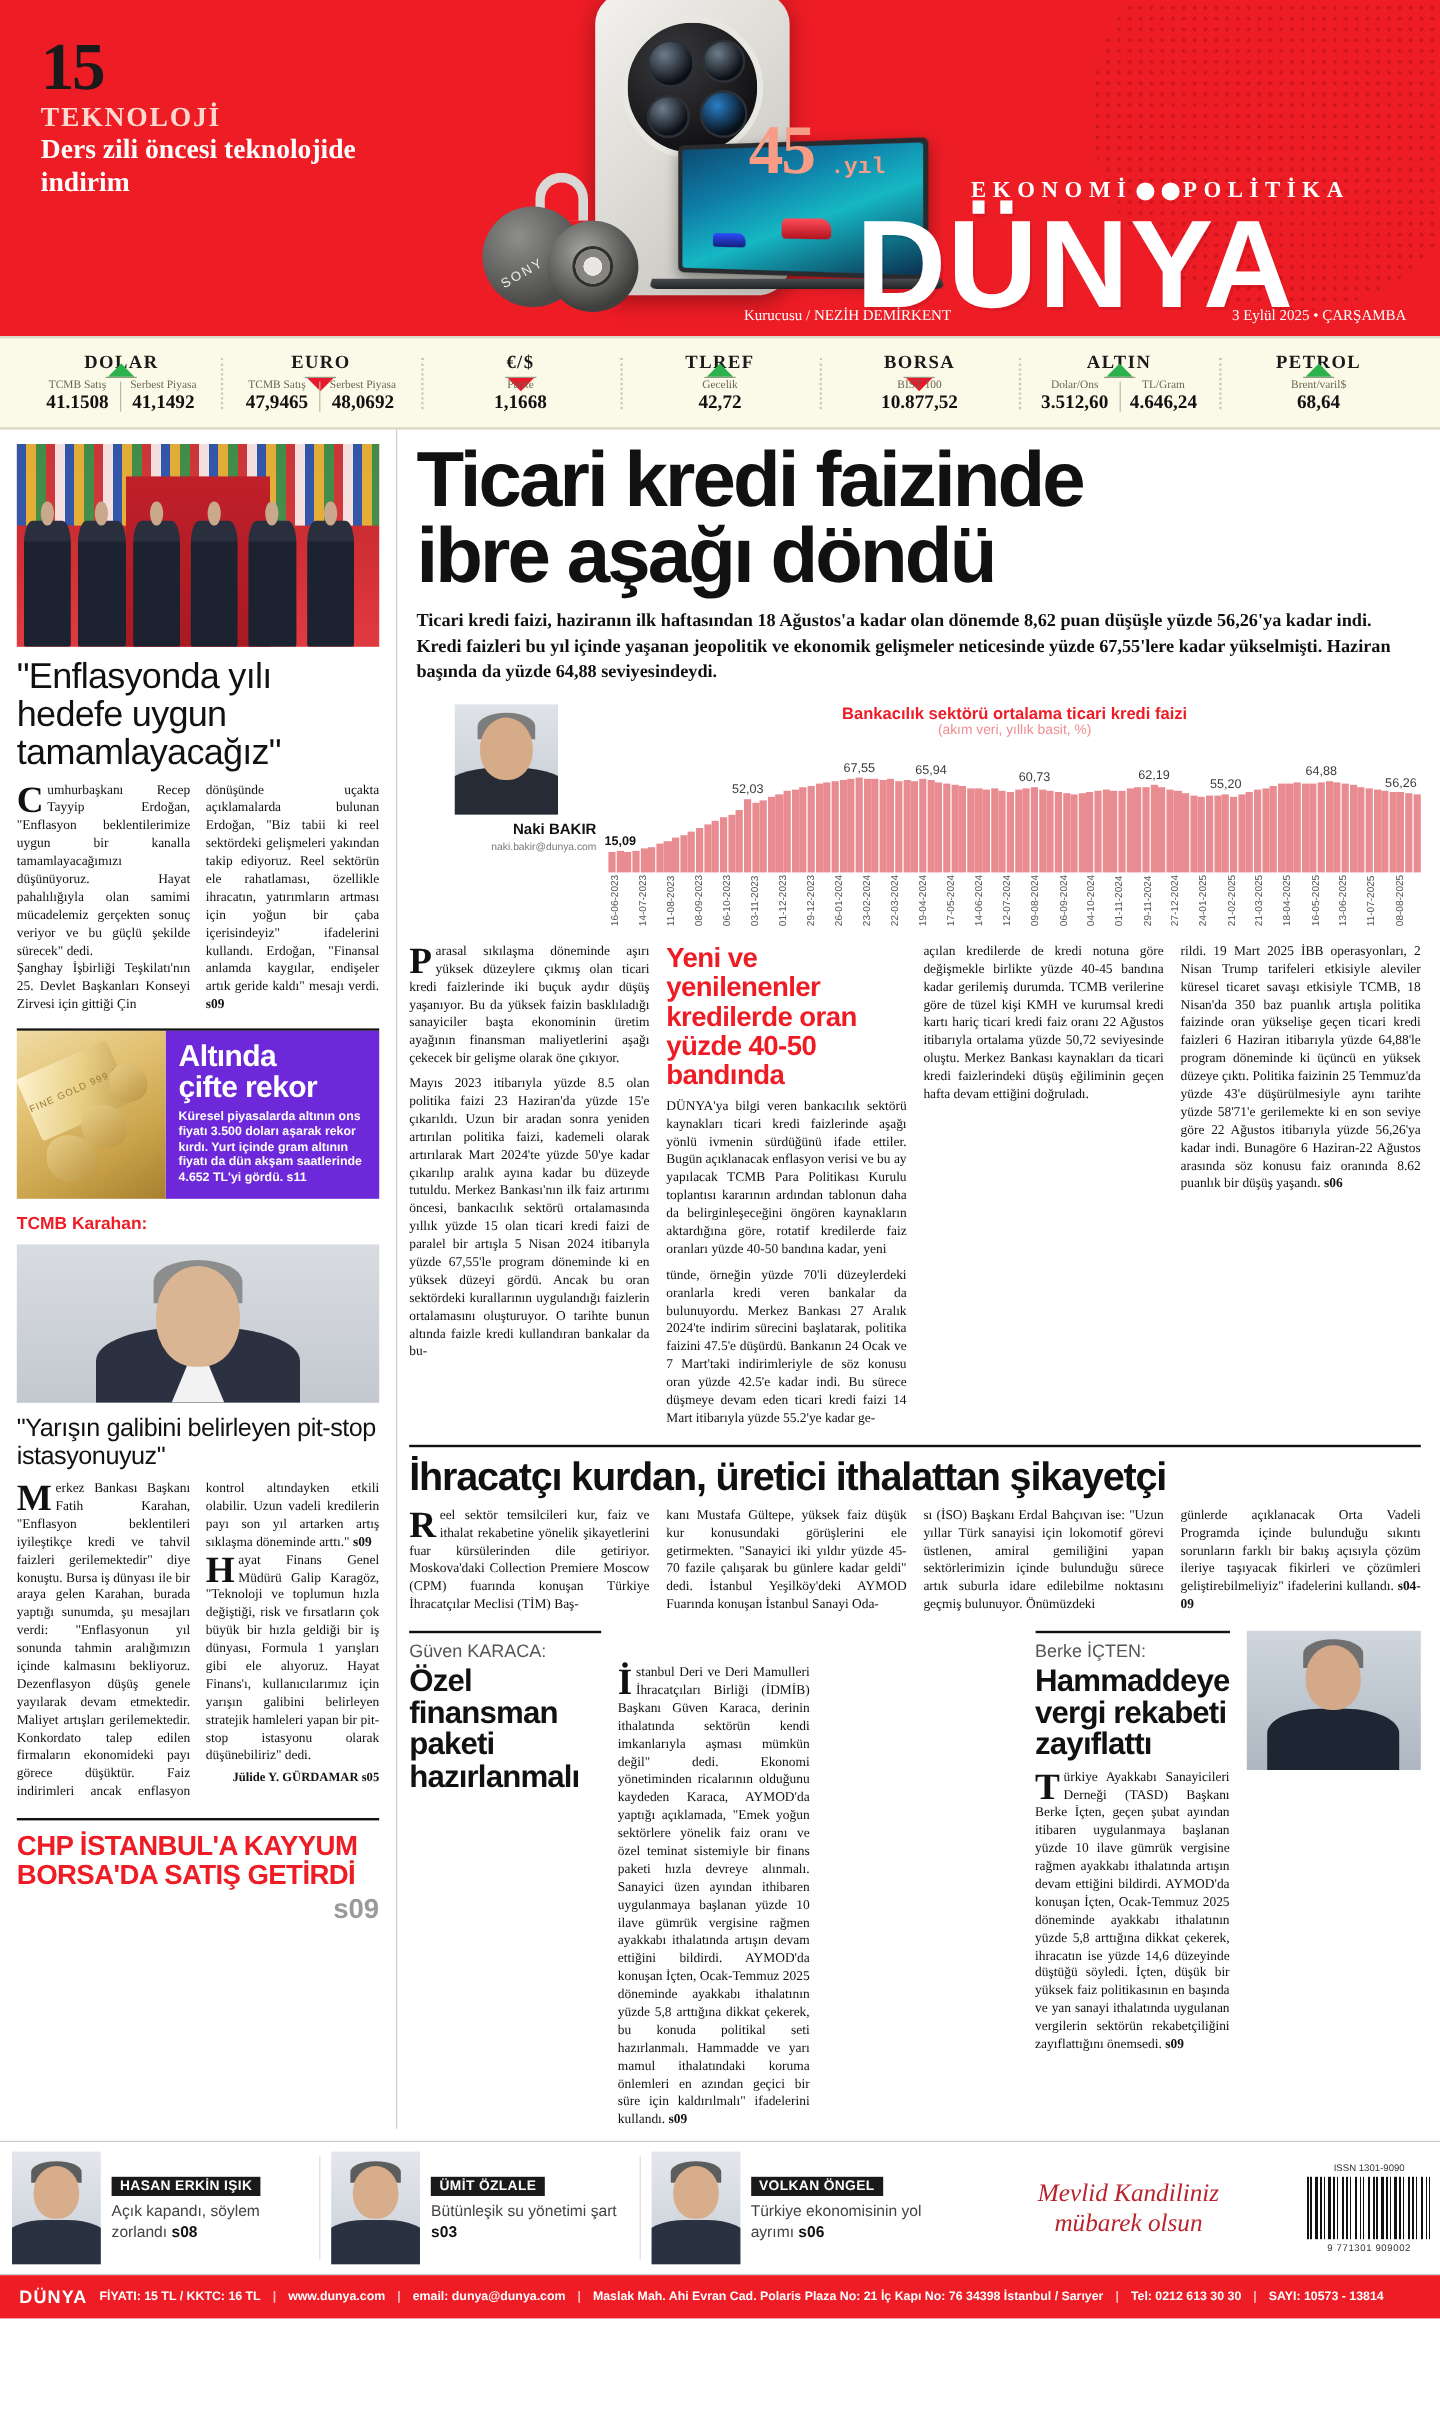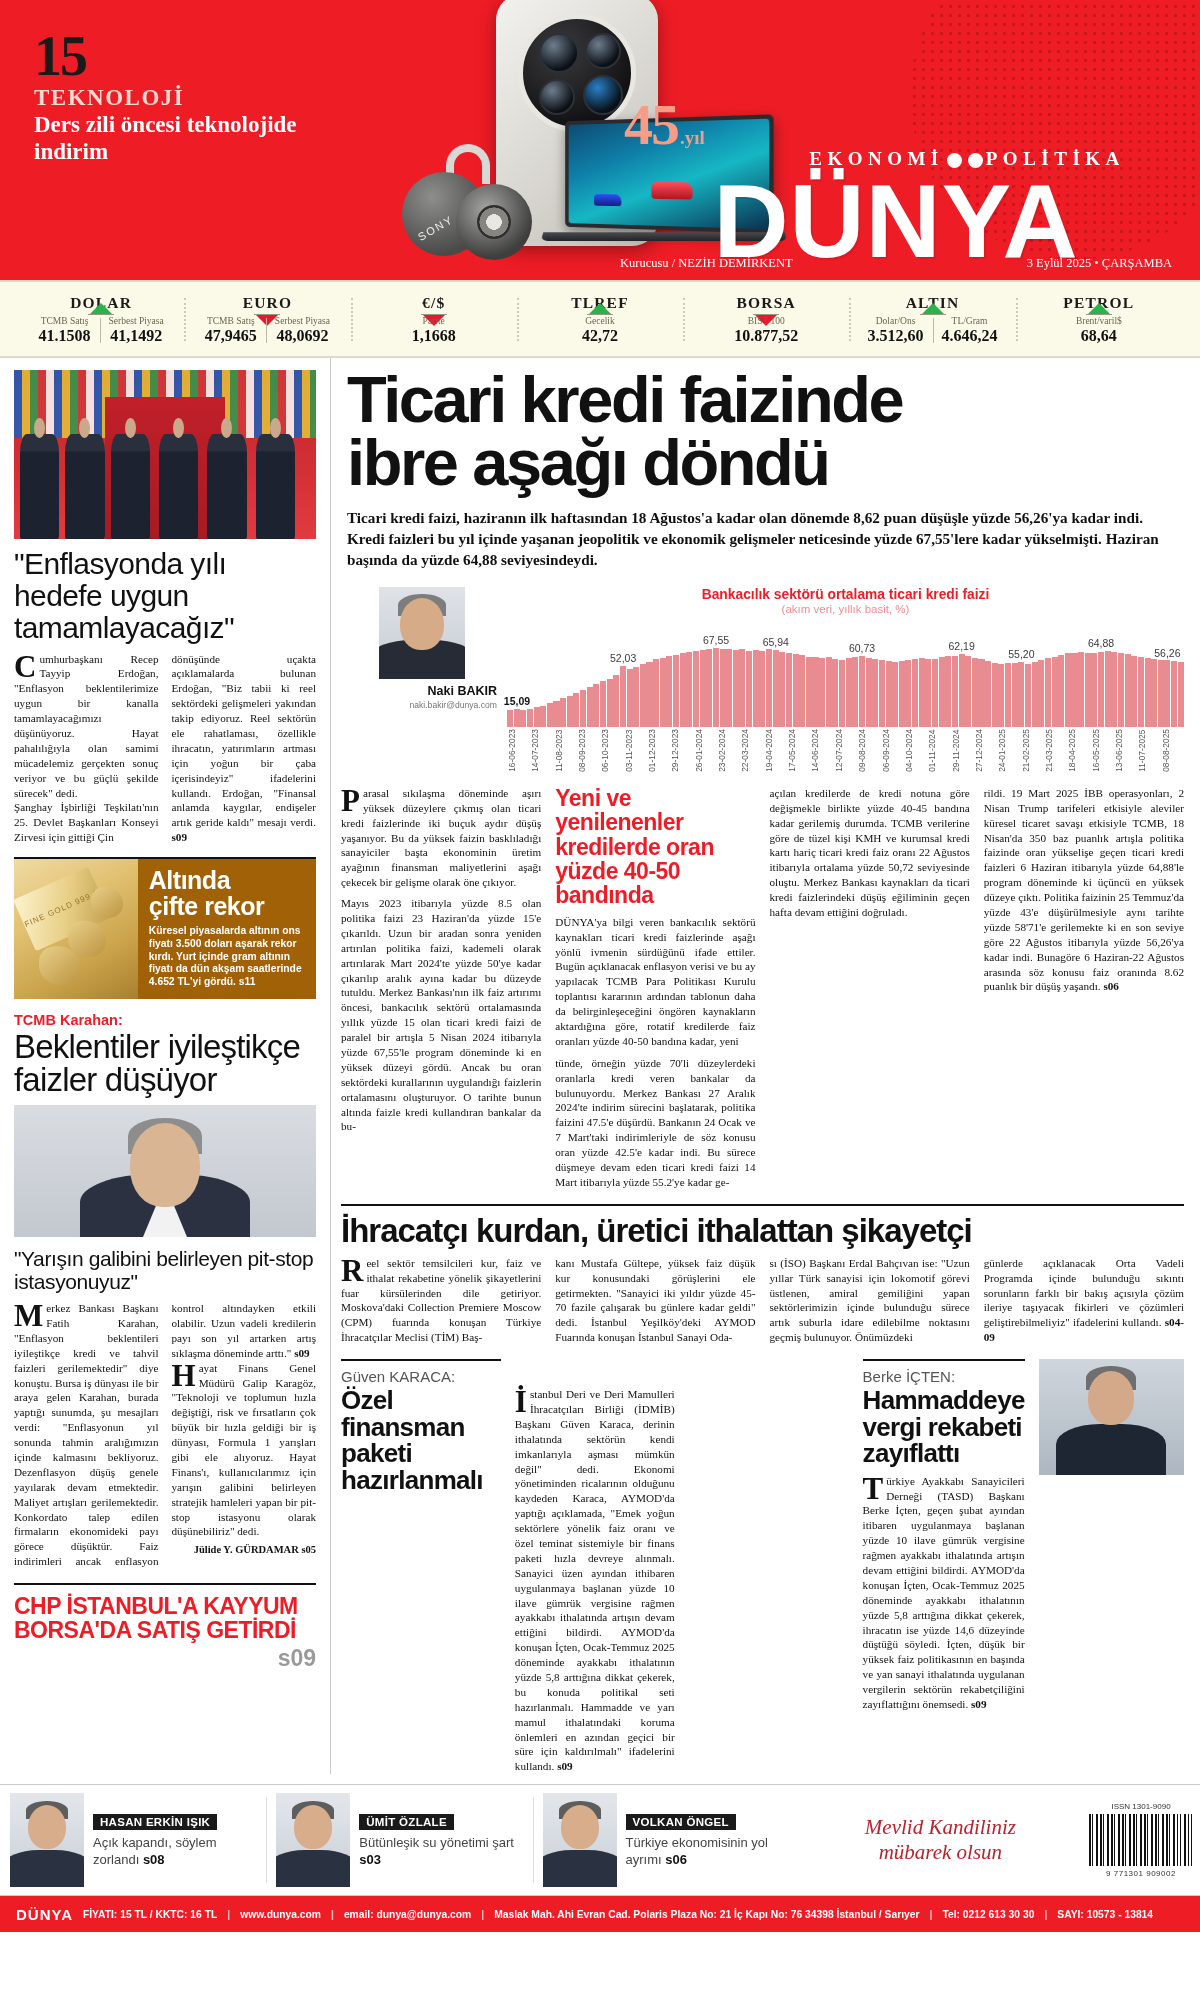--- a/index.html
+++ b/index.html
@@ -65,22 +65,22 @@
     background:radial-gradient(circle at 40% 34%, #a6a6a3, #3e3e3d 70%); }
   .hp-right::after { content:""; position:absolute; left:21px; top:21px; width:34px; height:34px;
     border-radius:50%; background:radial-gradient(circle,#e8e7e3 0 32%, #86857f 33% 60%, #2f2f2e 61%); }
   .hp-sony { position:absolute; left:14px; top:50px; font-family:"Liberation Sans",sans-serif;
     font-size:11px; color:#efefed; letter-spacing:2px; transform:rotate(-30deg); }
 
   .logo-wrap { position:absolute; right:24px; top:104px; width:560px; text-align:center; z-index:7; }
   .yil45 { position:absolute; left:8px; top:-2px; text-align:left; }
   .yil45 .n45 { font-family:"Liberation Serif",serif; font-weight:bold; font-size:58px;
     color:#f89c86; line-height:.8; letter-spacing:-2px; }
-  .yil45 .yil { font-family:Liberation Serif, serif; font-weight:bold; font-size:19px;
-    color:#f89c86; margin-left:2px; }
+  .yil45 .yil { font-family:Liberation Mono, monospace; font-weight:bold; font-size:19px;
+    color:#f89c86; margin-left:14px; }
   .ekopol { font-family:"Liberation Serif",serif; font-weight:bold; font-size:19px; color:#fff;
     letter-spacing:5.5px; padding-left:142px; position:relative; top:44px; }
   .ekopol .dot { display:inline-block; width:15px; height:15px; border-radius:50%; background:#fff;
     margin:0 3px; vertical-align:middle; }
   .dunya-logo { font-family:"Liberation Sans",sans-serif; font-weight:bold; font-size:104px;
     color:#fff; letter-spacing:1px; line-height:.96; margin-top:46px;
     text-shadow:2px 2px 0 rgba(0,0,0,.08); }
   .mh-foot { position:absolute; right:28px; top:256px; width:552px; z-index:7;
     display:flex; justify-content:space-between; font-family:"Liberation Serif",serif;
     font-size:12.5px; color:#fff; }
@@ -137,21 +137,21 @@
     position:relative; min-height:126px; }
   .goldbar { position:absolute; left:6%; top:16%; width:66%; height:40%;
     background:linear-gradient(120deg,#fdf3cf,#e8cf86 55%,#c2a050);
     transform:rotate(-24deg); border-radius:3px;
     font-family:"Liberation Sans",sans-serif; font-size:8px; color:#97782f;
     display:flex; align-items:center; justify-content:center; letter-spacing:1px; }
   .nug { position:absolute; border-radius:40% 55% 45% 50%;
     background:linear-gradient(140deg,#e9d08a,#bc9440); }
   .n1{left:44%;top:44%;width:30%;height:26%;} .n2{left:20%;top:62%;width:34%;height:28%;}
   .n3{left:62%;top:20%;width:26%;height:22%;}
-  .goldtxt { flex:1; background:#a16207; color:#fff; padding:9px 11px 10px; }
+  .goldtxt { flex:1; background:#6d28d9; color:#fff; padding:9px 11px 10px; }
   .goldtxt h3 { font-family:"Liberation Sans",sans-serif; font-size:25px; line-height:1.02;
     font-weight:bold; letter-spacing:-.5px; }
   .goldtxt p { font-family:"Liberation Sans",sans-serif; font-size:10.3px; line-height:1.24;
     font-weight:bold; margin-top:6px; }
 
   .kicker-red { font-family:"Liberation Sans",sans-serif; font-size:14.5px; color:#ee1c25;
     font-weight:bold; margin-top:13px; }
   .hl-big { font-family:"Liberation Sans",sans-serif; font-size:33px; line-height:1.0;
     margin-top:2px; letter-spacing:-.8px; }
   .portrait { width:100%; height:132px; margin-top:9px; position:relative; overflow:hidden;
@@ -444,21 +444,20 @@
             <div class="nug n2"></div>
             <div class="nug n3"></div>
         </div>
         <div class="goldtxt">
           <h3><span>Altında</span><br><span>çifte rekor</span></h3>
           <p><span>Küresel piyasalarda altının ons fiyatı 3.500 doları aşarak rekor kırdı. Yurt içinde gram altının fiyatı da dün akşam saatlerinde 4.652 TL'yi gördü.</span> <span>s11</span></p>
         </div>
       </div>
 
       <div class="kicker-red">TCMB Karahan:</div>
-      <div class="hl-big">Beklentiler iyileştikçe faizler düşüyor</div>
 
       <div class="portrait">
         <div class="body2"></div>
           <div class="shirt"></div>
           <div class="hair"></div>
           <div class="head"></div>
       </div>
 
       <div class="quote-hl">"Yarışın galibini belirleyen pit-stop istasyonuyuz"</div>
 

